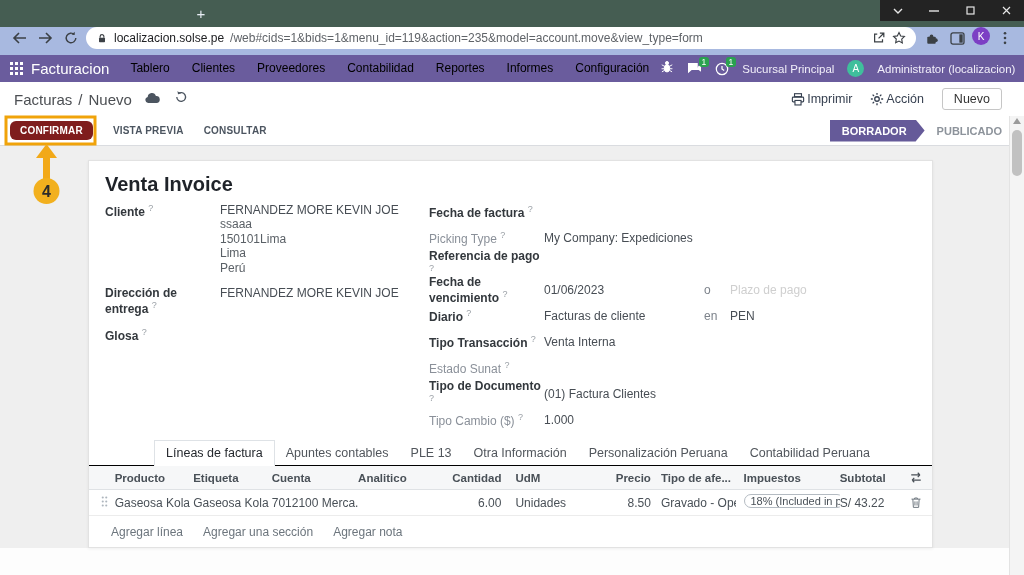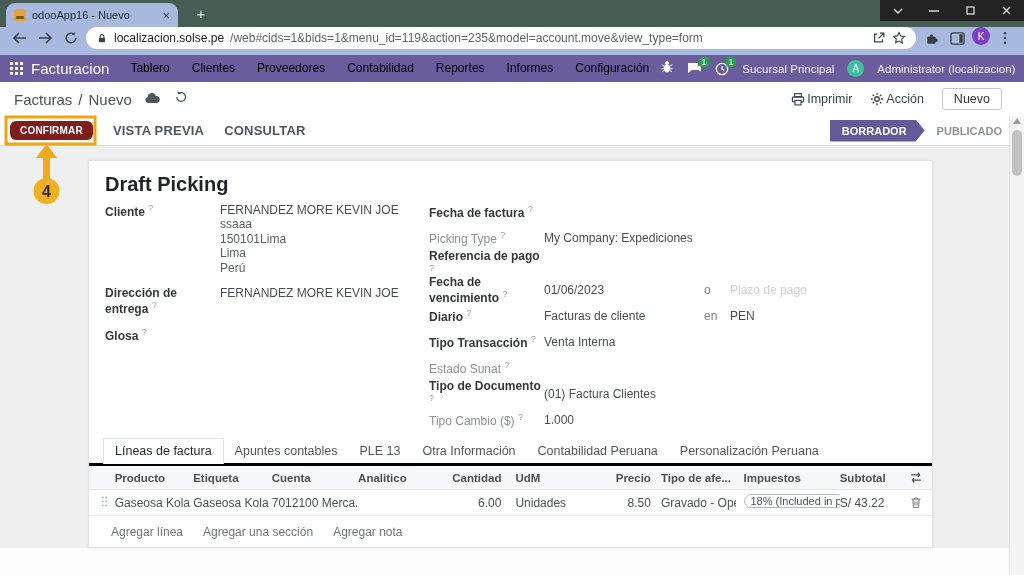--- a/index.html
+++ b/index.html
@@ -51,21 +51,21 @@
   .cp-right { margin-left: auto; display: flex; align-items: center; gap: 18px; padding-right: 8px; }
   .cp-btn { display: flex; align-items: center; gap: 2px; font-size: 12.5px; color: #374151; cursor: pointer; }
   .btn-outline { border: 1px solid #c6c6c6; border-radius: 3px; background: #fff; padding: 3px 11px;
     font-size: 12.5px; color: #333; cursor: pointer; }
 
   
   .statusbar { position: absolute; left: 0; top: 116px; width: 1024px; height: 30px; background: #fff;
     border-bottom: 1px solid #dadce0; display: flex; align-items: center; padding: 0 22px 0 10px; }
   .btn-primary { background: #7f1d1d; color: #fff; border: none; border-radius: 6px; padding: 4px 10px;
     font-size: 10px; font-weight: bold; letter-spacing: .2px; cursor: pointer; }
-  .btn-flat { background: none; border: none; font-size: 13px; font-weight: bold; color: #4c5560;
+  .btn-flat { background: none; border: none; font-size: 10px; font-weight: bold; color: #4c5560;
     letter-spacing: .2px; margin-left: 20px; cursor: pointer; }
   .state-group { margin-left: auto; display: flex; align-items: center; gap: 12px; }
   .state-active { background: #655a99; color: #fff; font-size: 11px; font-weight: bold; padding: 5px 18px 5px 12px;
     clip-path: polygon(0 0, calc(100% - 9px) 0, 100% 50%, calc(100% - 9px) 100%, 0 100%); }
   .state-next { font-size: 11px; font-weight: bold; color: #8d939b; }
 
   
   .scrollbar { position: absolute; right: 0; top: 116px; width: 15px; height: 459px; background: #f4f4f4; border-left: 1px solid #e3e3e3; }
   .scroll-up { position: absolute; top: 2px; left: 3px; width: 0; height: 0;
     border-left: 4px solid transparent; border-right: 4px solid transparent; border-bottom: 6px solid #9a9a9a; }
@@ -88,21 +88,21 @@
   .fval { font-size: 12px; color: #474d54; }
   .fval.link { cursor: pointer; }
   .addr-line { font-size: 12px; color: #5a6066; line-height: 14.5px; }
   .addr-block { margin-top: 3px; }
   .inline-val { width: 160px; flex-shrink: 0; }
   .connector { width: 26px; flex-shrink: 0; font-size: 12px; color: #7c828a; }
   .placeholder { font-size: 12px; color: #cfcfcf; }
 
   
   .notebook { position: absolute; left: 0; top: 278px; width: 100%; height: 27px; display: flex;
-    align-items: flex-end; padding-left: 14px; border-bottom: 3px solid #000000; }
+    align-items: flex-end; padding-left: 14px; border-bottom: 1px solid #000000; justify-content: center; }
   .ntab { font-size: 12.5px; color: #51565c; padding: 5px 11px; cursor: pointer; white-space: nowrap; }
   .ntab.active { background: #fff; border: 1px solid #dee2e6; border-bottom: 1px solid #fff; margin-bottom: -1px;
     color: #24282d; }
 
   
   .tbl-head { position: absolute; left: 0; top: 305px; width: 100%; height: 24px; background: #f6f7f8;
     border-bottom: 1px solid #dfe2e5; display: flex; align-items: center; padding-left: 6px; }
   .tbl-row { position: absolute; left: 0; top: 329px; width: 100%; height: 26px; background: #fff;
     border-bottom: 1px solid #ececec; display: flex; align-items: center; padding-left: 6px; }
   .th { font-size: 11.5px; font-weight: bold; color: #495057; white-space: nowrap; overflow: hidden; }
@@ -123,25 +123,20 @@
 
   
   .annotation { position: absolute; left: 0; top: 0; width: 1024px; height: 575px; pointer-events: none; z-index: 60; }
 </style>
 </head>
 <body>
 
 <div id="screen">
 
   <div class="tabstrip">
-    <div class="browser-tab">
-      <span class="favicon"></span>
-      <span class="tab-title">odooApp16 - Nuevo</span>
-      <span class="tab-close">×</span>
-    </div>
     <div class="newtab-btn">+</div>
     <div class="win-controls">
       <div class="win-btn">
         <svg width="10" height="6" viewBox="0 0 10 6">
             <polyline points="1,1 5,5 9,1" fill="none" stroke-width="1.4"></polyline>
           </svg>
       </div>
       <div class="win-btn">
         <svg width="10" height="2" viewBox="0 0 10 2">
             <line x1="0" y1="1" x2="10" y2="1" stroke-width="1.4"></line>
@@ -321,21 +316,21 @@
     <div class="state-group">
       <span class="state-active">BORRADOR</span>
       <span class="state-next">PUBLICADO</span>
     </div>
   </div>
 
   <div class="content-bg"></div>
   <div class="bottom-white"></div>
 
   <div class="sheet">
-    <div class="sheet-title">Draft Picking</div>
+    <div class="sheet-title">Venta Invoice</div>
 
     <div class="col-left">
       <div class="frow">
         <span class="flabel"><span>Cliente</span> <sup>?</sup></span>
         <span class="fval link">
           <span>FERNANDEZ MORE KEVIN JOE</span>
           <span class="addr-block">
             <div class="addr-line">ssaaa</div>
             <div class="addr-line">150101Lima</div>
             <div class="addr-line">Lima</div>
@@ -394,22 +389,22 @@
         <span class="flabel muted"><span>Tipo Cambio ($)</span> <sup>?</sup></span>
         <span class="fval">1.000</span>
       </div>
     </div>
 
     <div class="notebook">
       <span class="ntab active">Líneas de factura</span>
       <span class="ntab">Apuntes contables</span>
       <span class="ntab">PLE 13</span>
       <span class="ntab">Otra Información</span>
+      <span class="ntab">Personalización Peruana</span>
       <span class="ntab">Contabilidad Peruana</span>
-      <span class="ntab">Personalización Peruana</span>
     </div>
 
     <div class="tbl-head">
       <span class="th c-handle"></span>
       <span class="th c-prod">Producto</span>
       <span class="th c-etq">Etiqueta</span>
       <span class="th c-cta">Cuenta</span>
       <span class="th c-ana">Analitico</span>
       <span class="th c-cant">Cantidad</span>
       <span class="th c-udm">UdM</span>

